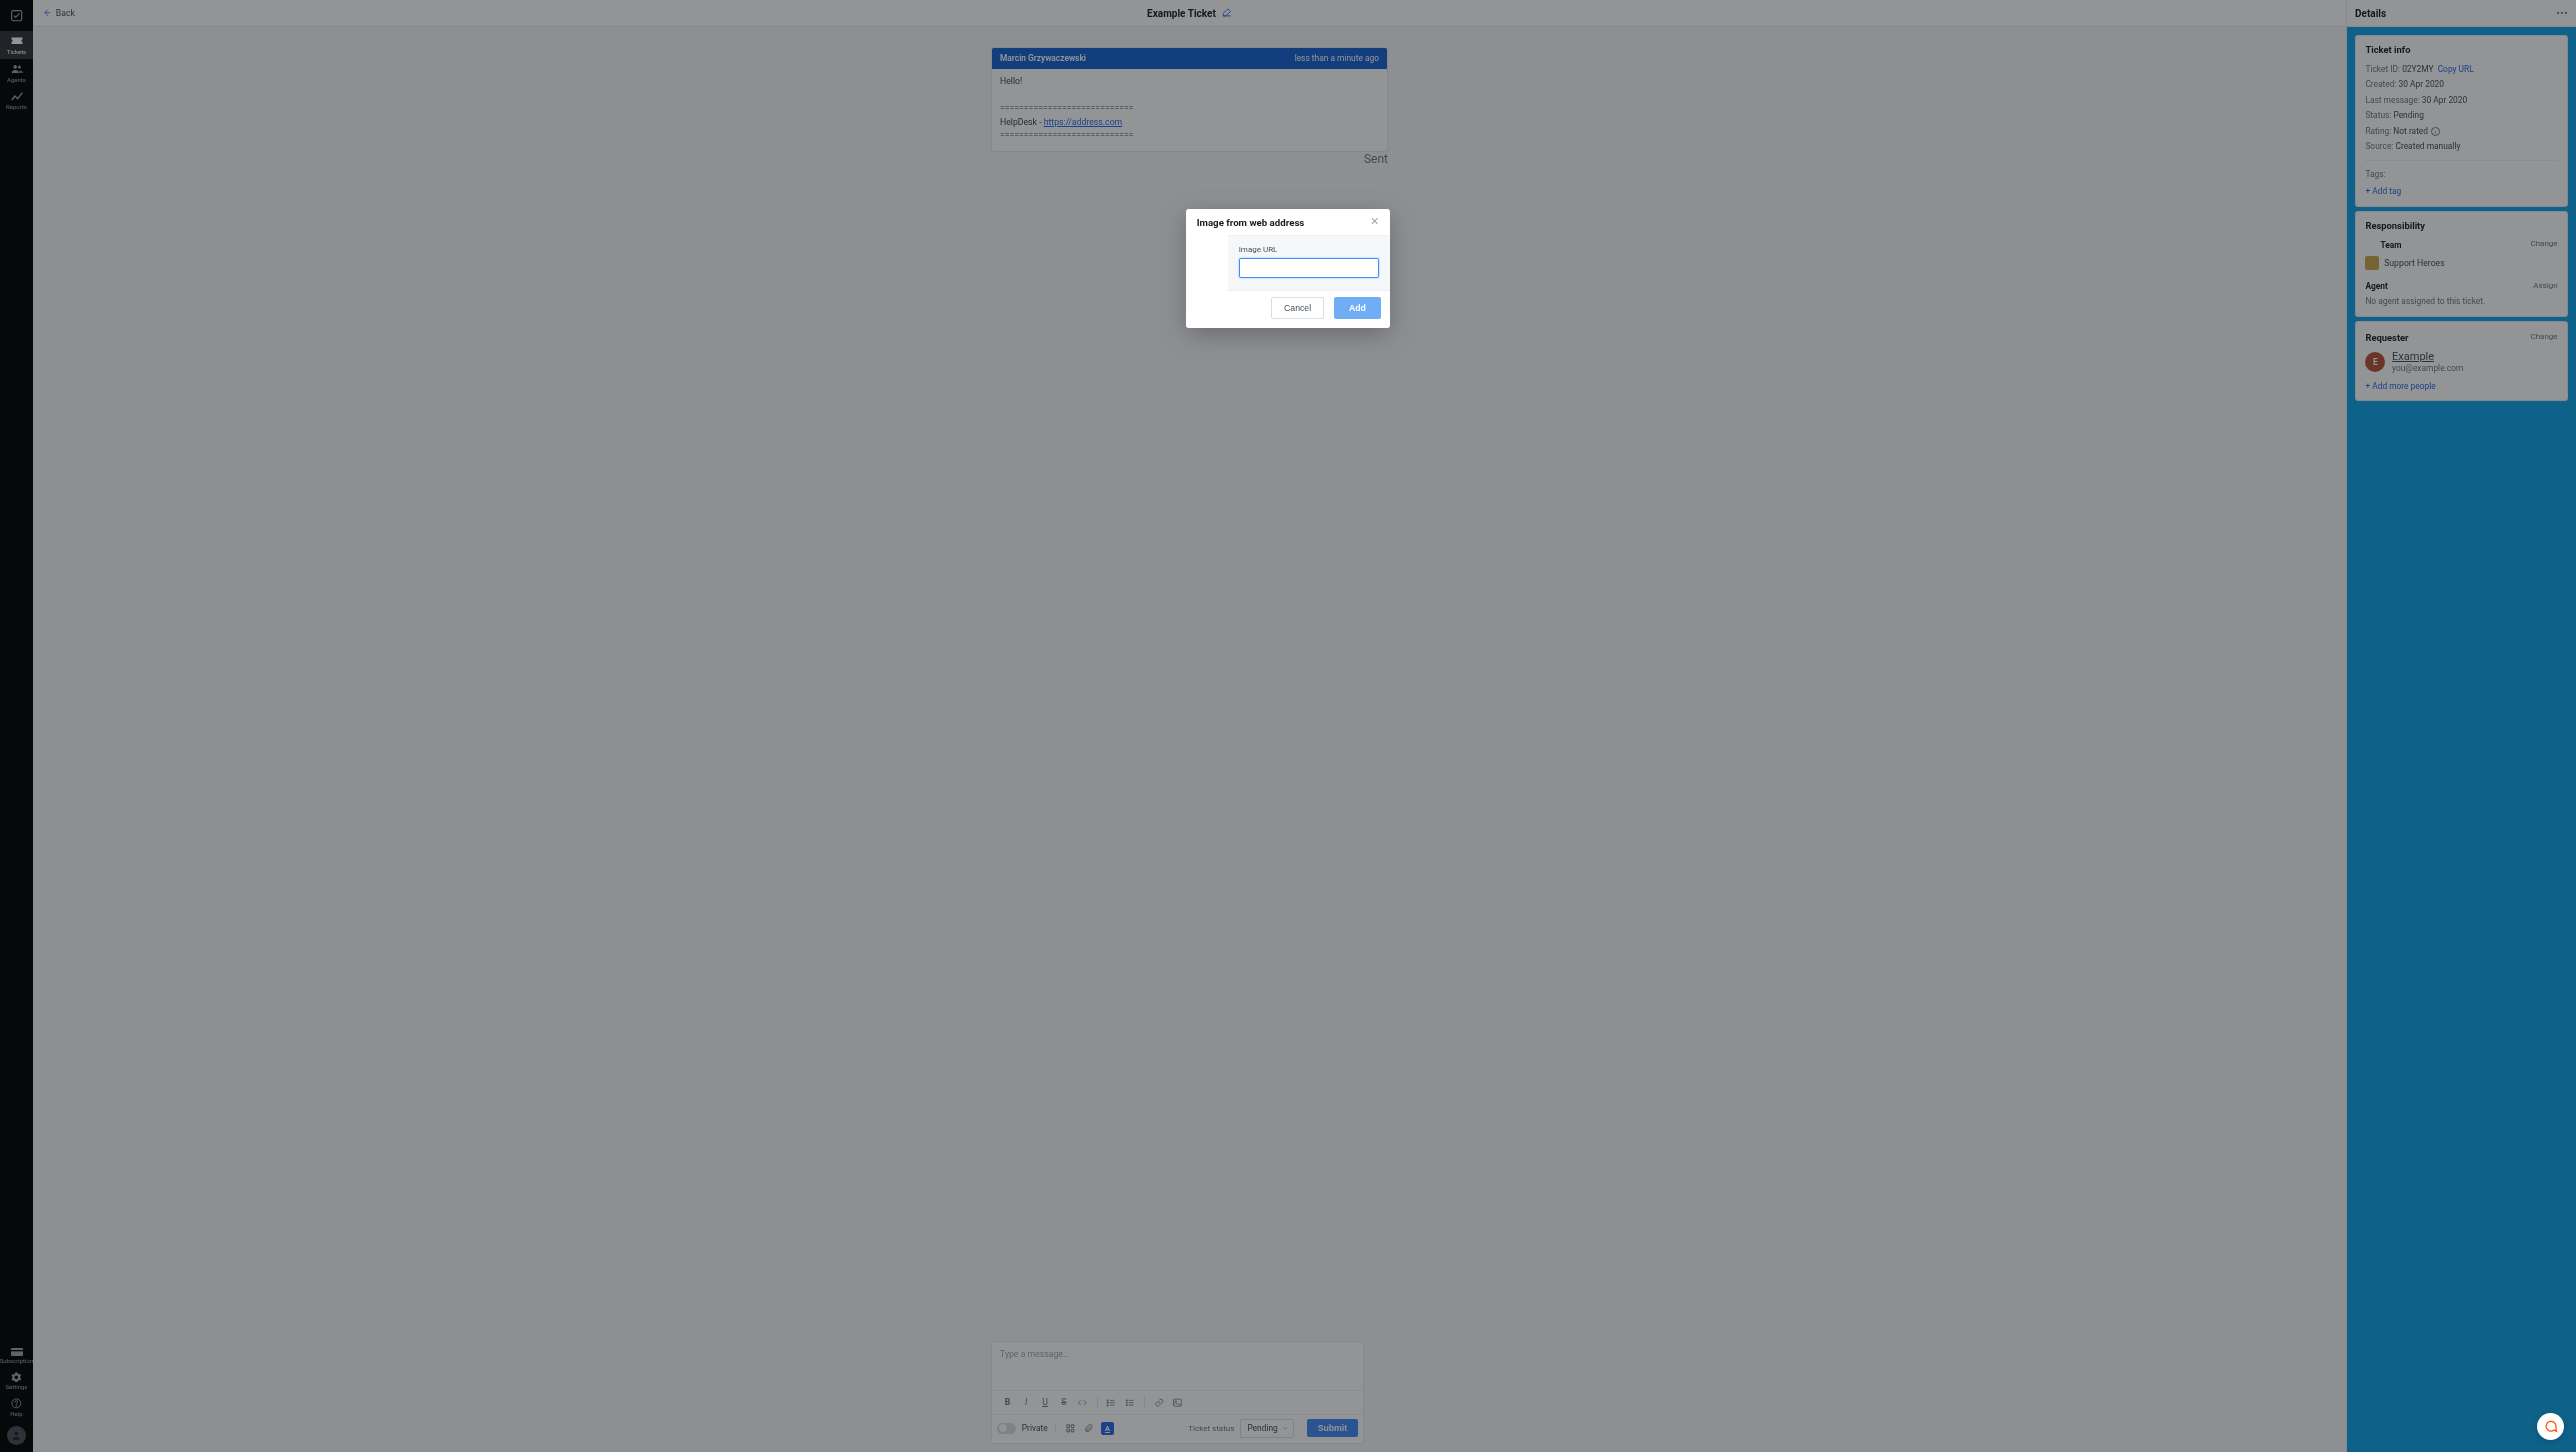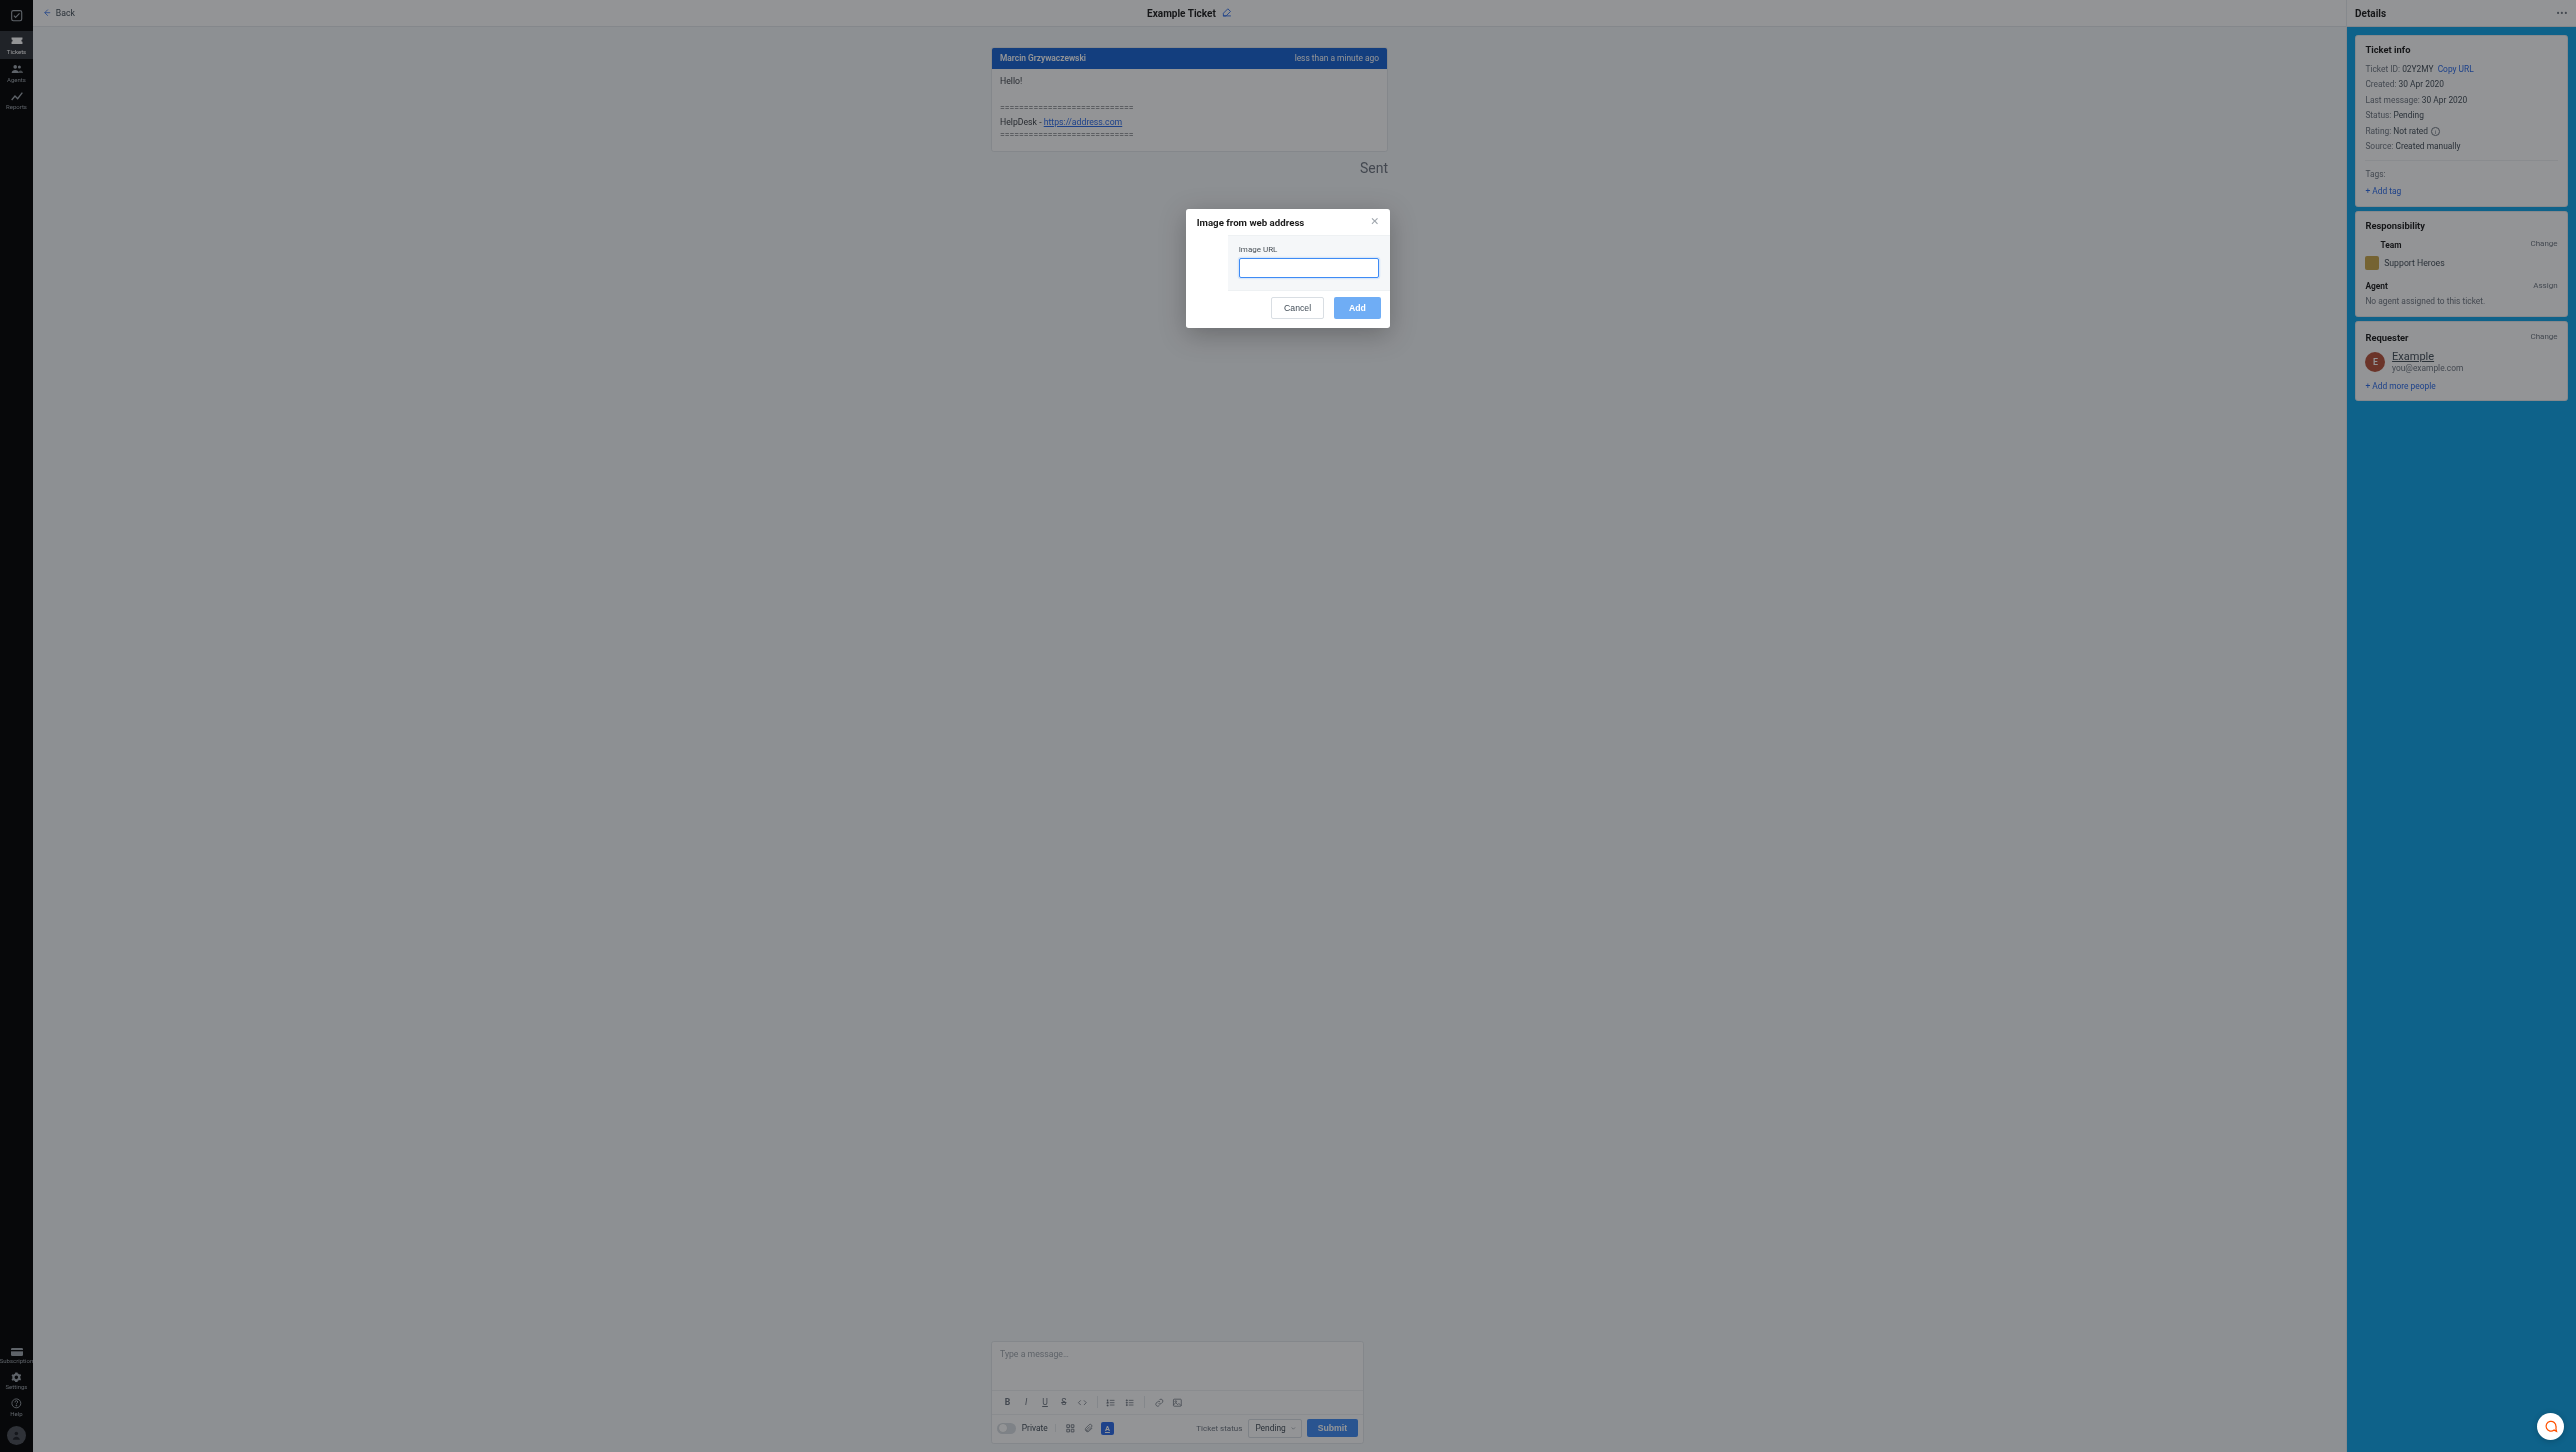--- a/index.html
+++ b/index.html
@@ -28,21 +28,21 @@
 
   
   .convo { flex:1; display:flex; flex-direction:column; align-items:center; padding:20px 0 8px; min-width:0; background:#F5F7F9; }
   .convo-inner { width:397px; max-width:94%; display:flex; flex-direction:column; height:100%; }
   .msg-card { border:0.7px solid #E3E8EC; border-radius:2.7px; background:#fff; overflow:hidden; }
   .msg-head { background:#1763D3; color:#fff; display:flex; justify-content:space-between; align-items:center; padding:5.4px 8px; font-size:8.4px; }
   .msg-head .name { font-weight:600; }
   .msg-body { padding:6.7px 8px 8px; font-size:8.7px; line-height:1.55; color:#3A3F45; }
   .msg-body .sep { letter-spacing:0; color:#3A3F45; }
   .msg-body a { color:#2A6AE9; text-decoration:underline; }
-  .sent-label { text-align:right; font-size:14px; color:#6E7680; margin-top:8px; }
+  .sent-label { text-align:right; font-size:12px; color:#6E7680; margin-top:0; }
 
   .convo-spacer { flex:1; }
 
   
   .composer { width:397px; max-width:94%; border:0.7px solid #E3E8EC; background:#fff; border-radius:2.7px; margin-top:6.7px; }
   .composer .textarea { min-height:48px; padding:6.7px 8px; color:#9FA6AD; font-size:8.7px; }
   .composer .toolbar { border-top:0.7px solid #EEF1F3; border-bottom:0.7px solid #EEF1F3; display:flex; align-items:center; padding:2.7px 6.7px; gap:1.3px; }
   .tb-btn { width:17.5px; height:17.5px; display:flex; align-items:center; justify-content:center; color:#6E7680; cursor:pointer; border-radius:2px; font-size:8.7px; }
   .tb-sep { width:0.7px; height:12px; background:#E3E8EC; margin:0 4px; }
   .composer .footer { display:flex; align-items:center; padding:4px 5.4px 5.4px; gap:5.4px; }
@@ -50,21 +50,21 @@
   .toggle .knob { width:8px; height:8px; border-radius:50%; background:#fff; position:absolute; top:1.3px; left:1.3px; box-shadow:0 0 0.7px rgba(0,0,0,.2); }
   .private-label { font-size:8.4px; color:#424D57; }
   .pipe { color:#D9DEE3; margin:0 1.3px; }
   .footer-ico { width:13.4px; height:13.4px; display:flex; align-items:center; justify-content:center; color:#6E7680; cursor:pointer; }
   .canned-box { width:13.4px; height:13.4px; border-radius:2px; background:#2A6AE9; display:flex; align-items:center; justify-content:center; cursor:pointer; }
   .canned-box span { color:#fff; font-weight:700; font-size:7.4px; text-decoration: underline; }
   .footer-flex { flex:1; }
   .status-label { font-size:8px; color:#6E7680; }
   .status-select { border:0.7px solid #D9DEE3; border-radius:2px; padding:3.4px 14.8px 3.4px 6.7px; font-size:8.4px; color:#424D57; background:#fff; position:relative; cursor:pointer; }
   .status-select .chev { position:absolute; right:4px; top:50%; transform:translateY(-50%); }
-  .submit-btn { background:#3E8BF5; color:#fff; border:none; border-radius:2px; padding:4px 10.7px; font-size:8.7px; font-weight:600; cursor:pointer; }
+  .submit-btn { background:#3E8BF5; color:#fff; border:none; border-radius:2px; padding:4px 10.7px; font-size:8.7px; font-weight:600; cursor:pointer;margin-left:8px; }
 
   
   .details { width:230px; flex-shrink:0; background:#0ea5e9; border-left:0.7px solid #E8ECEF; display:flex; flex-direction:column; }
   .details-header { height:27px; border-bottom:0.7px solid #E3E8EC; background:#fff; display:flex; align-items:center; justify-content:space-between; padding:0 8px; }
   .details-header h2 { font-size:10px; font-weight:700; color:#1B1B1B; }
   .dots { color:#6E7680; cursor:pointer; letter-spacing:0.7px; font-weight:700; }
   .details-body { padding:8px; display:flex; flex-direction:column; gap:4px; overflow:auto; }
   .card { background:#fff; border:0.7px solid #E8ECEF; border-radius:2.7px; padding:8px 9.4px 9.4px; }
   .card h3 { font-size:9.4px; font-weight:700; color:#1B1B1B; margin-bottom:6.7px; }
   .kv { font-size:8.4px; line-height:1.85; color:#6E7680; }

